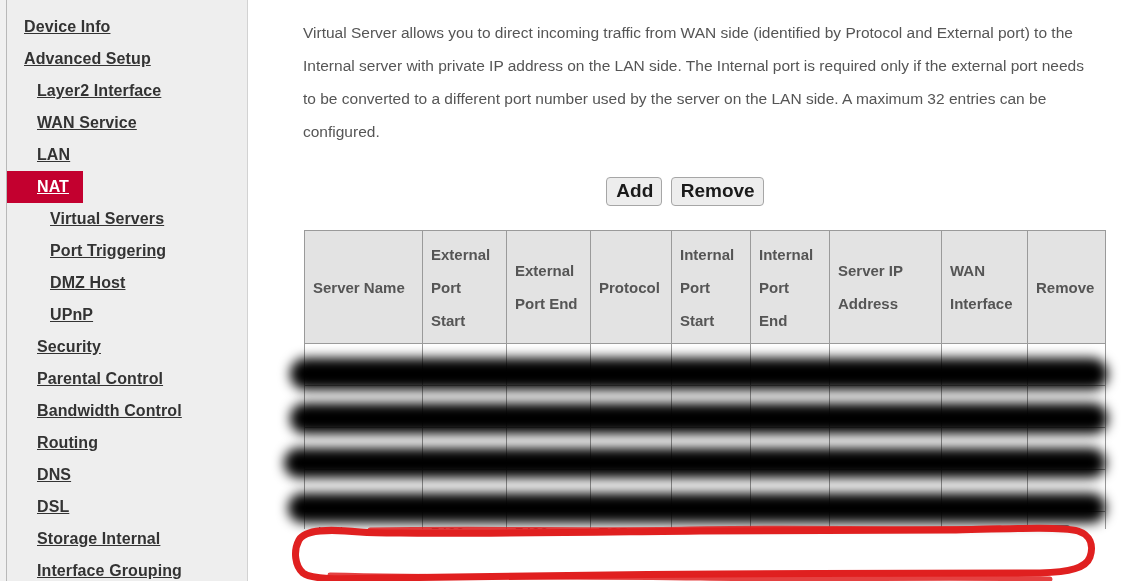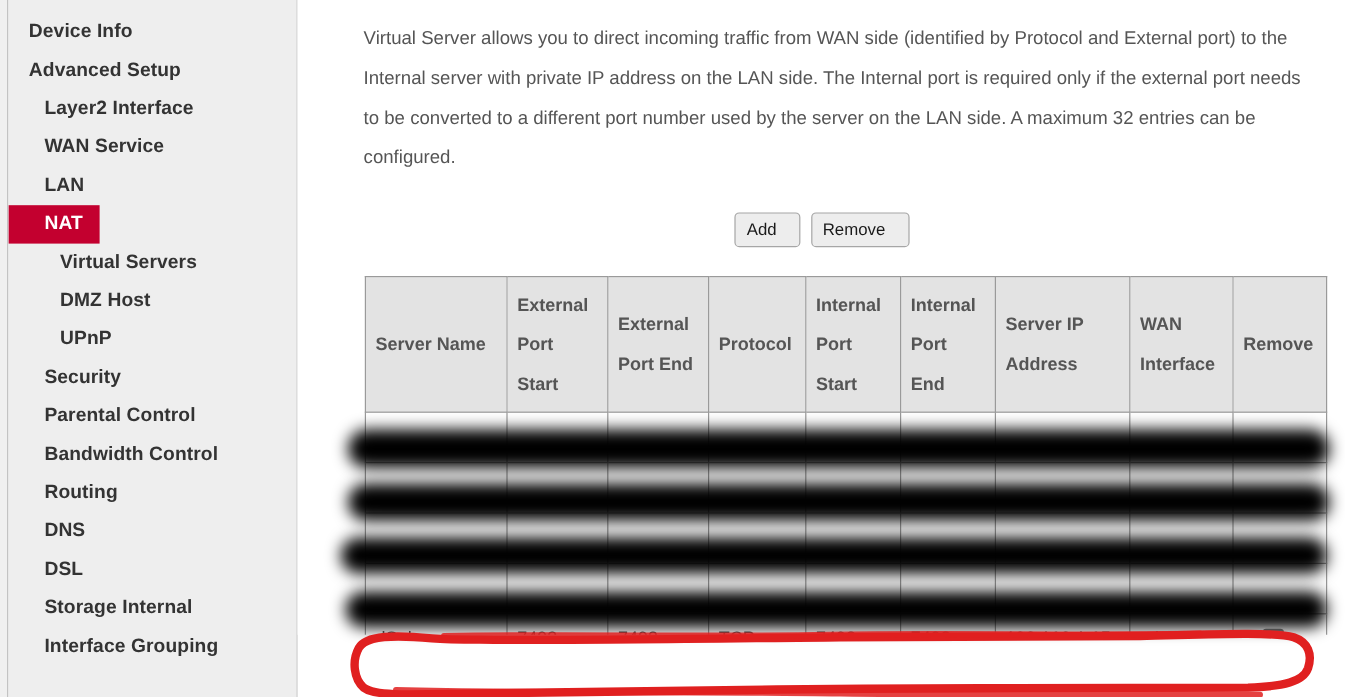--- a/index.html
+++ b/index.html
@@ -38,20 +38,21 @@
     overflow: hidden;
   }
   .nav-item {
     font-size: 16px;
     font-weight: bold;
     color: #333333;
     line-height: 21px;
     padding: 5px 0 6px 0;
     white-space: nowrap;
     letter-spacing: 0.1px;
+    text-decoration: underline;
   }
   .lvl0 { padding-left: 17px; }
   .lvl1 { padding-left: 30px; }
   .lvl2 { padding-left: 43px; }
   .nav-item.selected {
     background: #c3002f;
     color: #ffffff;
     display: inline-block;
     padding-right: 14px;
     padding-left: 30px;
@@ -79,29 +80,30 @@
 
   
   .btn-row {
     margin-top: 29px;
     text-align: center;
     padding-right: 32px;
   }
   .btn {
     display: inline-block;
     font-family: "Liberation Sans", sans-serif;
-    font-size: 14px;
+    font-size: 19px;
     color: #1a1a1a;
     background: #ededed;
     border: 1px solid #a6a6a6;
     border-radius: 4px;
-    padding: 3px 19px 4px 9px;
+    padding: 3px 8px 4px 9px;
     margin: 0 2px;
     line-height: 20px;
     cursor: pointer;
+    font-weight: bold;
   }
 
   
   .table-wrap {
     margin-top: 24px;
     padding-left: 1px;
   }
   table.vs {
     border-collapse: collapse;
     width: 795px;
@@ -180,20 +182,21 @@
   <div class="left-rail"></div>
 
   <nav class="sidebar" id="sidebar">
       <div class="nav-item lvl0">Device Info</div>
       <div class="nav-item lvl0">Advanced Setup</div>
       <div class="nav-item lvl1">Layer2 Interface</div>
       <div class="nav-item lvl1">WAN Service</div>
       <div class="nav-item lvl1">LAN</div>
       <div class="nav-sel-wrap"><div class="nav-item selected">NAT</div></div>
       <div class="nav-item lvl2">Virtual Servers</div>
+      <div class="nav-item lvl2">Port Triggering</div>
       <div class="nav-item lvl2">DMZ Host</div>
       <div class="nav-item lvl2">UPnP</div>
       <div class="nav-item lvl1">Security</div>
       <div class="nav-item lvl1">Parental Control</div>
       <div class="nav-item lvl1">Bandwidth Control</div>
       <div class="nav-item lvl1">Routing</div>
       <div class="nav-item lvl1">DNS</div>
       <div class="nav-item lvl1">DSL</div>
       <div class="nav-item lvl1">Storage Internal</div>
       <div class="nav-item lvl1">Interface Grouping</div>

